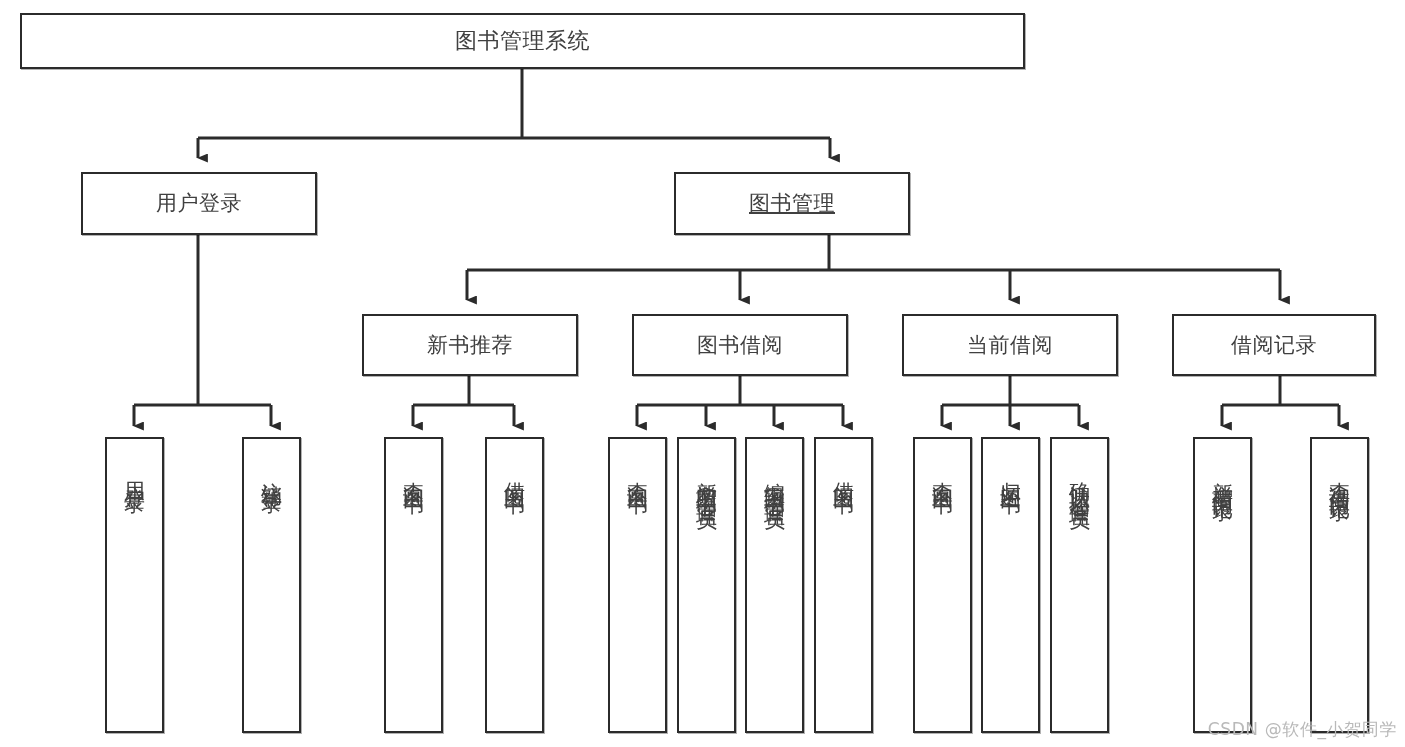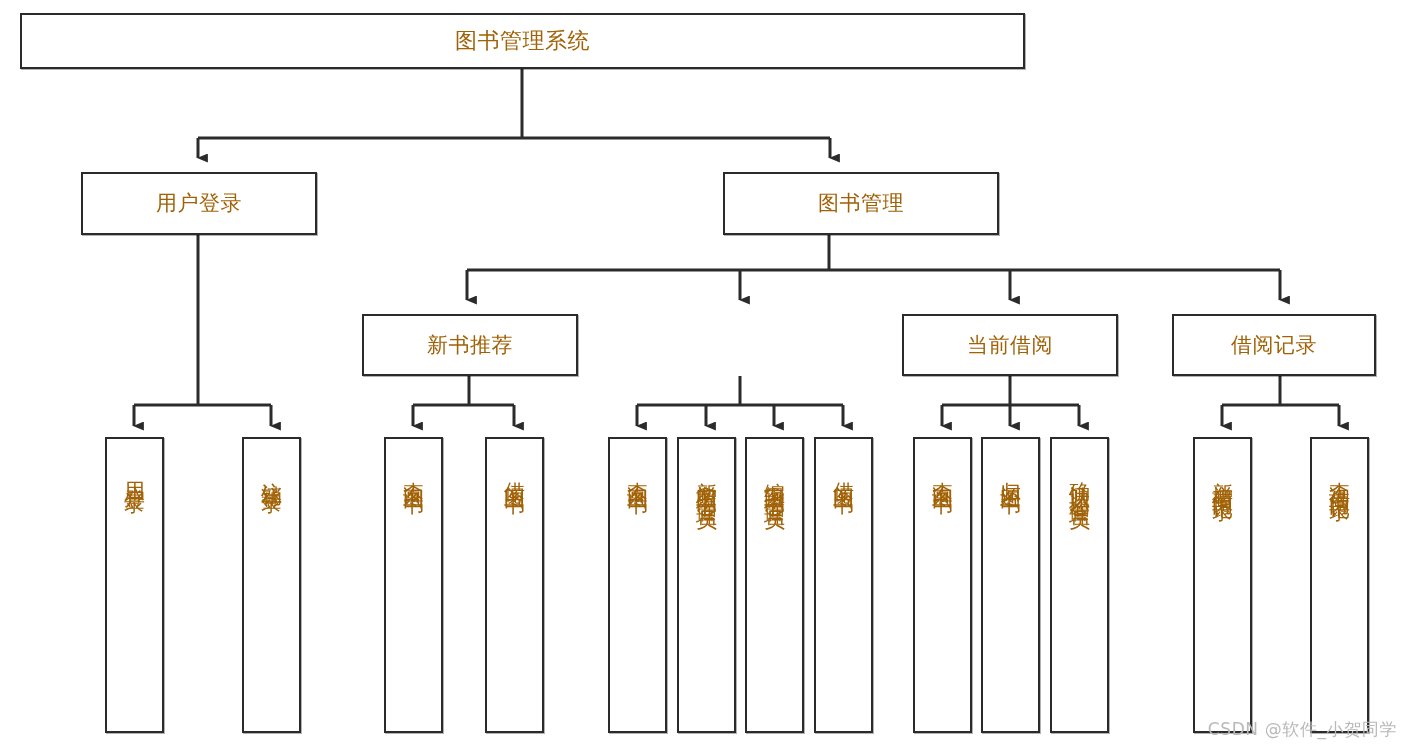--- a/index.html
+++ b/index.html
@@ -28,21 +28,21 @@
   }
   .node {
     position: absolute;
     box-sizing: border-box;
     background: #ffffff;
     border: 2px solid #2b2b2b;
     box-shadow: 1px 1px 0 rgba(0,0,0,0.30);
     display: flex;
     align-items: center;
     justify-content: center;
-    color: #a16207;
+    color: #404040;
     z-index: 2;
   }
   .node .label {
     display: block;
     text-align: center;
     line-height: 1.18;
     letter-spacing: 0.5px;
   }
   .node.horiz .label {
     writing-mode: horizontal-tb;
@@ -130,27 +130,30 @@
     </g>
   </svg>
 
   <div class="node horiz root" style="left:20px; top:13px; width:1005px; height:56px;">
     <span class="label">图书管理系统</span>
   </div>
 
   <div class="node horiz" style="left:81px; top:172px; width:236px; height:63px;">
     <span class="label">用户登录</span>
   </div>
-  <div class="node horiz" style="left:723px; top:172px; width:276px; height:63px;">
+  <div class="node horiz" style="left:674px; top:172px; width:236px; height:63px;text-decoration:underline;">
     <span class="label">图书管理</span>
   </div>
 
   <div class="node horiz" style="left:362px; top:314px; width:216px; height:62px;justify-content:center;">
     <span class="label">新书推荐</span>
   </div>
+  <div class="node horiz" style="left:632px; top:314px; width:216px; height:62px;">
+    <span class="label">图书借阅</span>
+  </div>
   <div class="node horiz" style="left:902px; top:314px; width:216px; height:62px;justify-content:center;">
     <span class="label">当前借阅</span>
   </div>
   <div class="node horiz" style="left:1172px; top:314px; width:204px; height:62px;">
     <span class="label">借阅记录</span>
   </div>
 
   <div class="node vert" style="left:105px; top:437px; width:59px; height:296px;">
     <span class="label">用户登录</span>
   </div>

